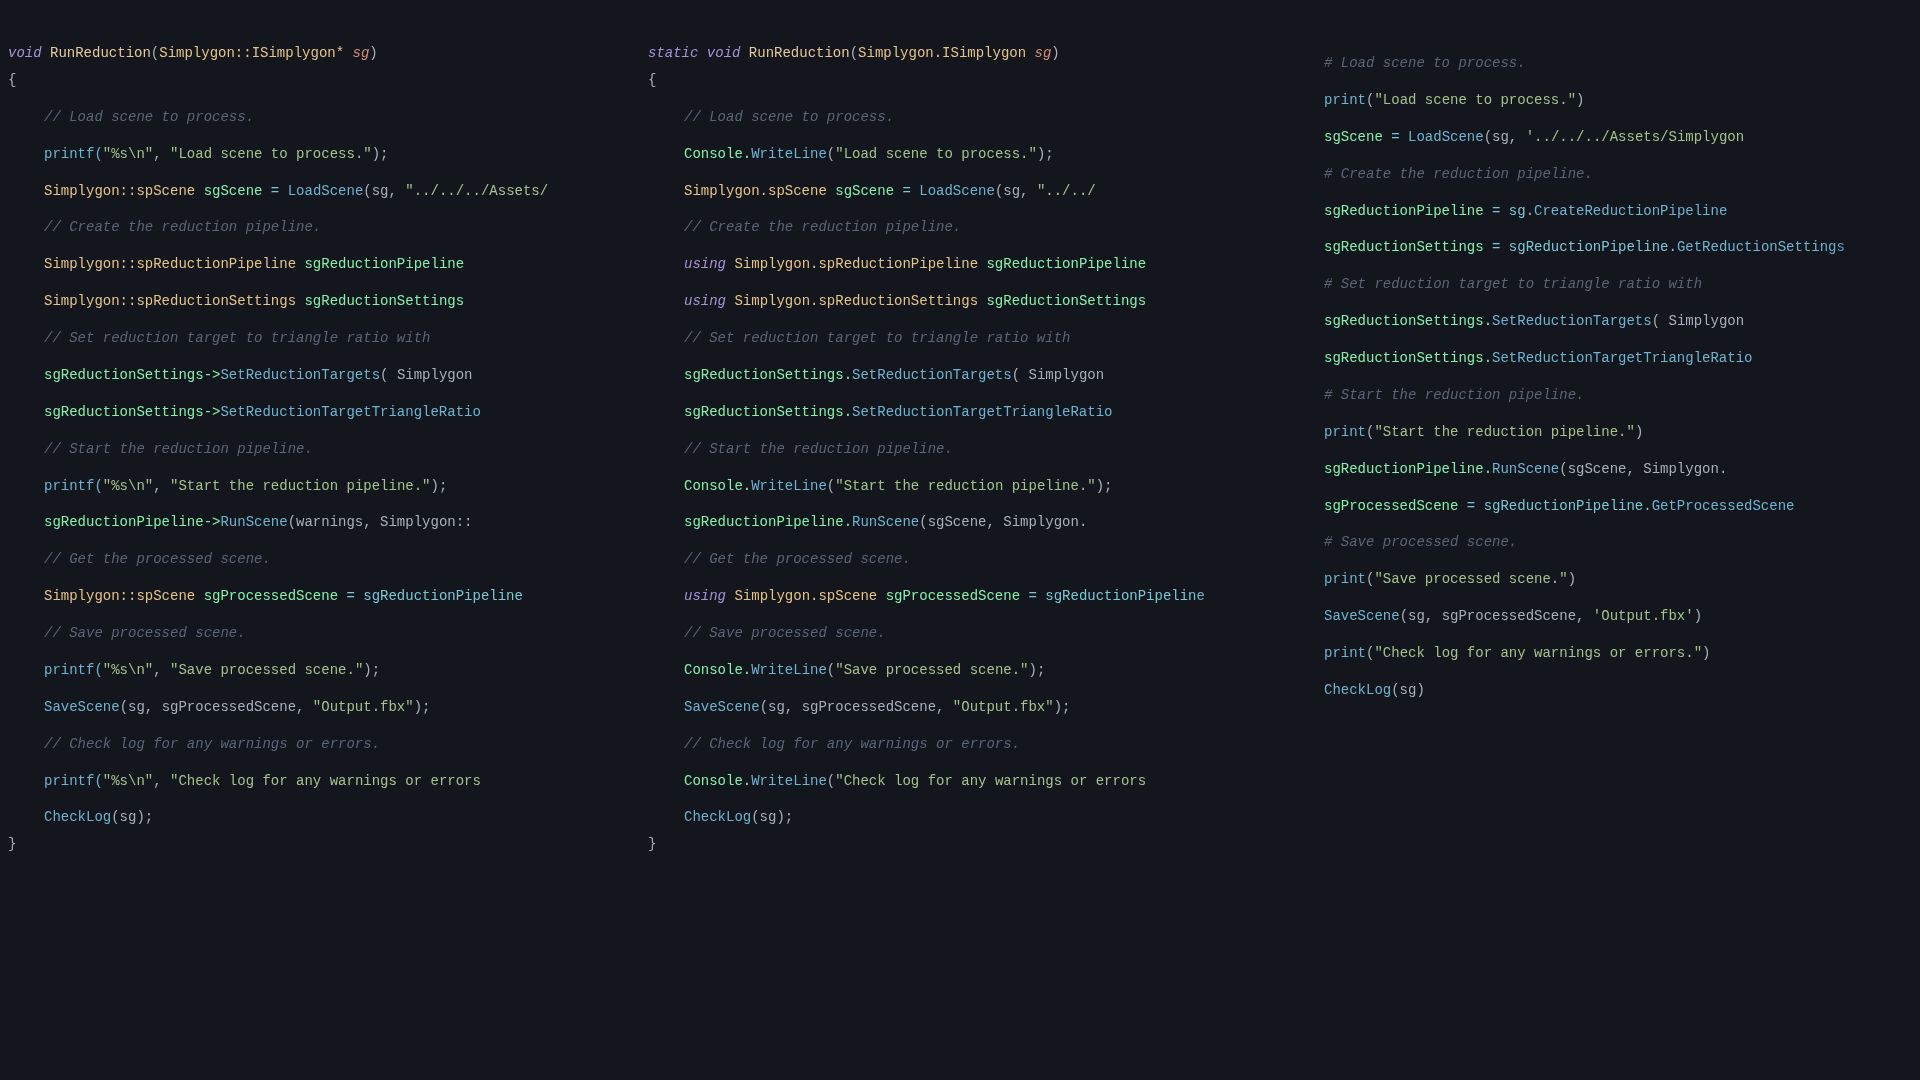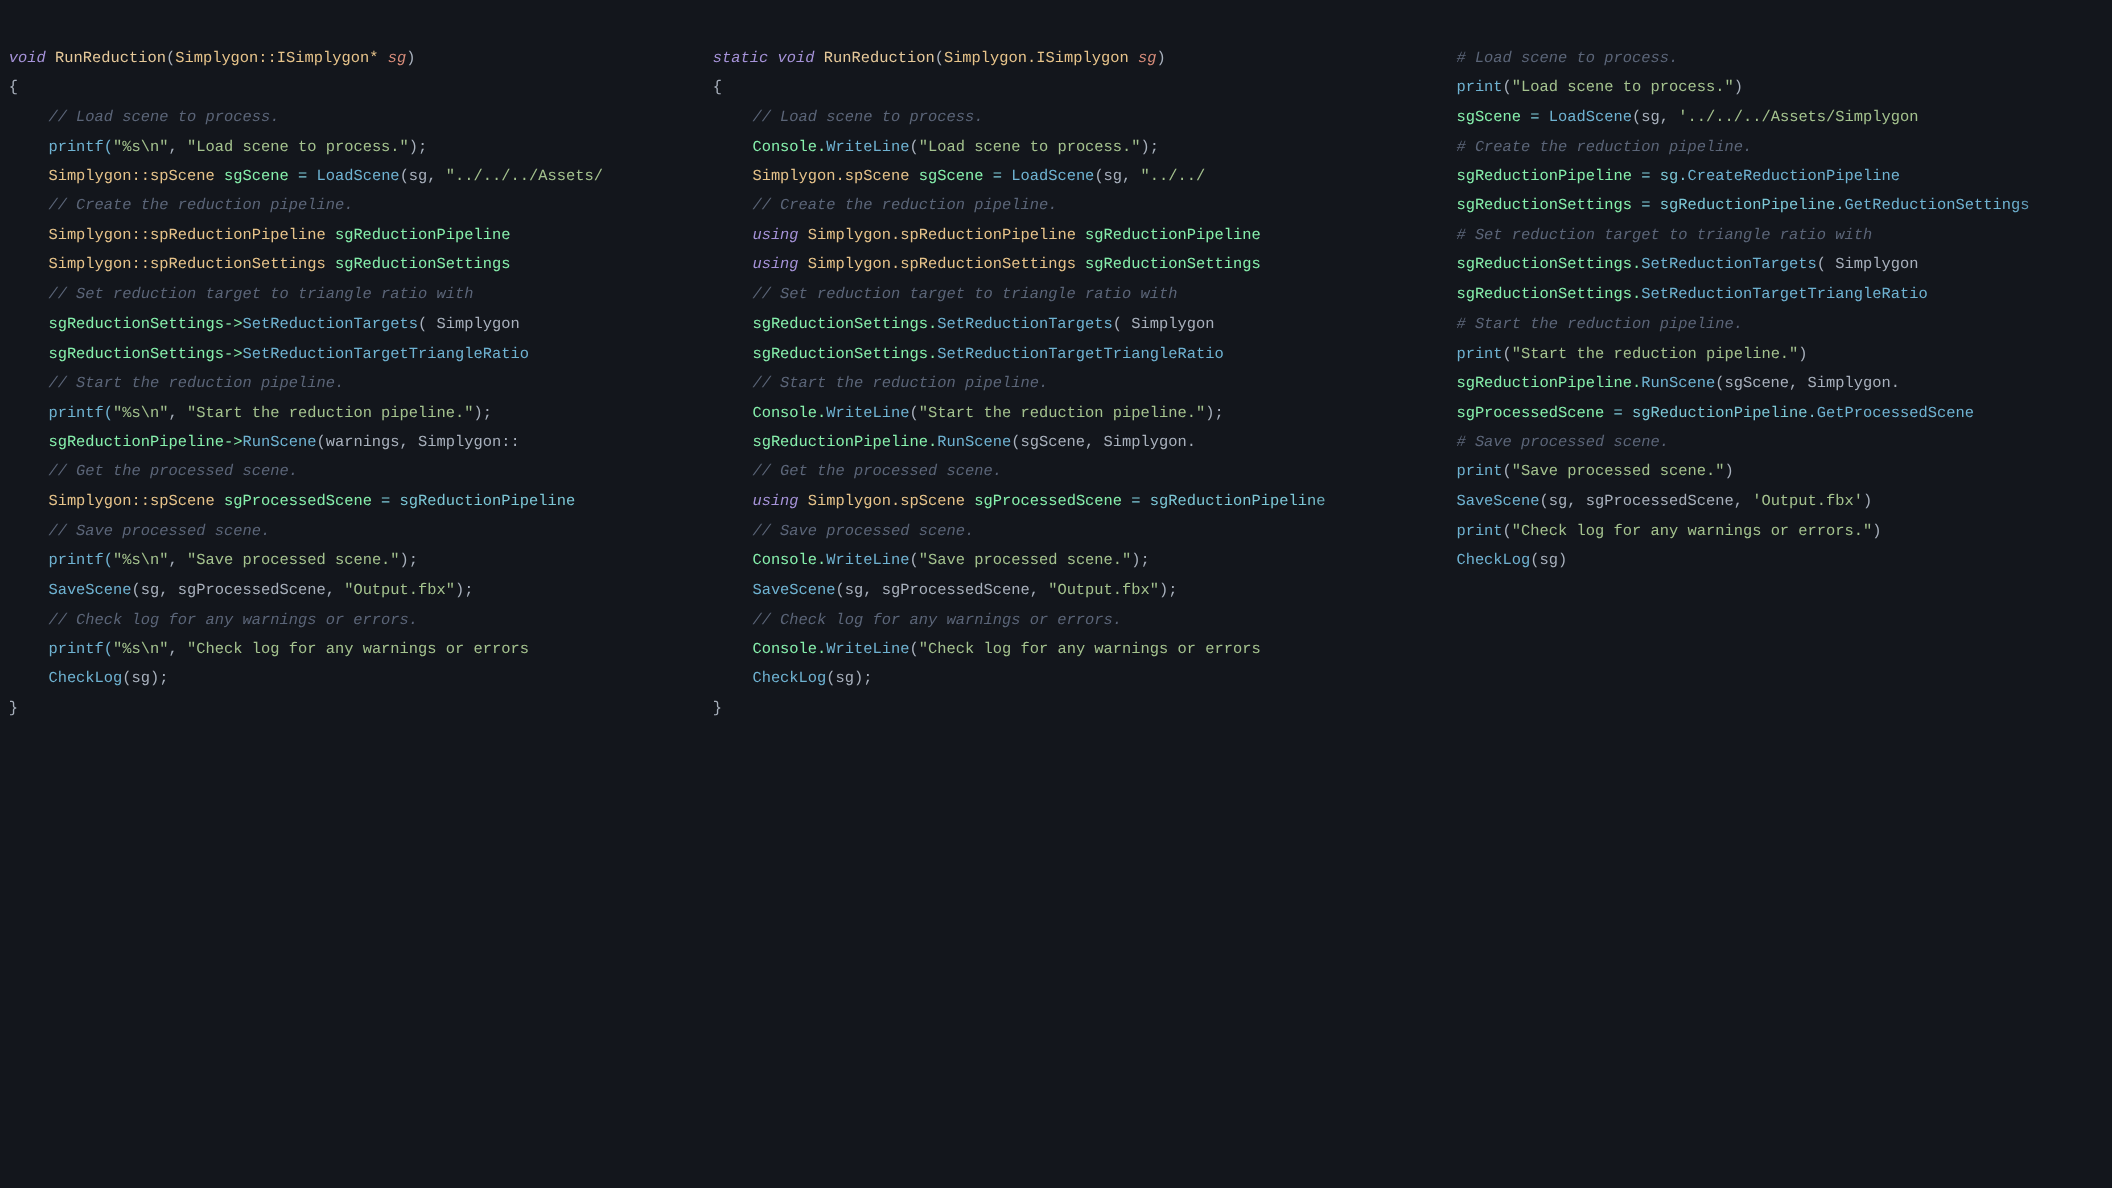--- a/index.html
+++ b/index.html
@@ -25,21 +25,21 @@
     content: '';
     position: absolute;
     top: 0;
     right: 0;
     width: 90px;
     height: 100%;
     background: linear-gradient(to right, rgba(19,22,28,0) 0%, rgba(19,22,28,1) 85%);
     pointer-events: none;
   }
   .line { display: block; }
-  .indent { padding-left: 36px; }
+  .indent { padding-left: 36px; margin-top: 10px; }
   .blank { height: 1.92em; }
   .kw { color: #a693d9; font-style: italic; }
   .type { color: #e6c38a; }
   .fn { color: #6fb3d2; }
   .fnname { color: #e6c99a; }
   .str { color: #a4c28e; }
   .comment { color: #5b6578; font-style: italic; }
   .param { color: #d88c7a; font-style: italic; }
   .punct { color: #a8b0bc; }
   .op { color: #7cc7d6; }

